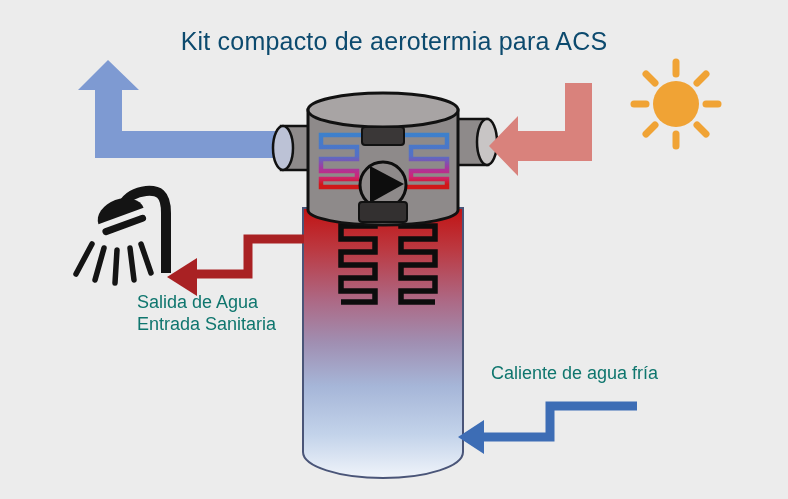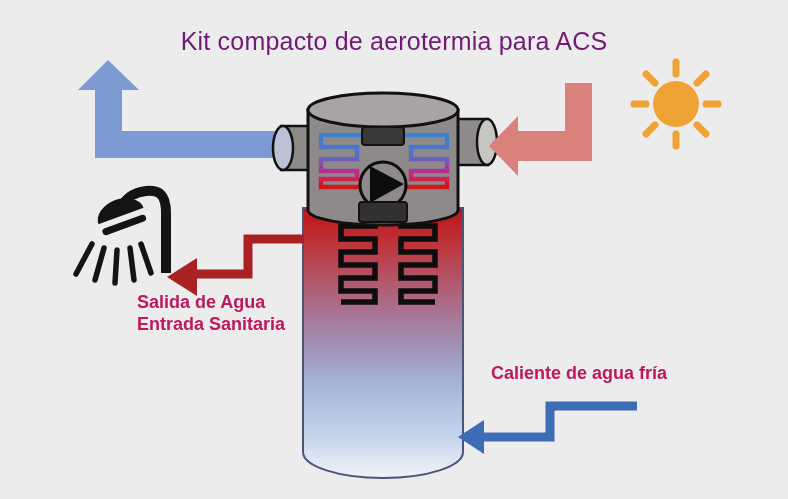--- a/index.html
+++ b/index.html
@@ -3,23 +3,23 @@
 <meta charset="utf-8">
 <style>
   html,body{margin:0;padding:0;}
   .stage{
     position:relative;width:788px;height:499px;background:#ececec;
     overflow:hidden;font-family:"Liberation Sans",sans-serif;
   }
   .stage svg{position:absolute;left:0;top:0;}
   .title{
     position:absolute;top:27px;left:0;width:100%;text-align:center;
-    font-size:25px;color:#701a75;letter-spacing:0.2px;
+    font-size:25px;color:#0c4a6e;letter-spacing:0.2px;
   }
-  .label{position:absolute;font-size:18px;color:#be185d;line-height:22px;font-weight:bold;}
+  .label{position:absolute;font-size:18px;color:#0f766e;line-height:22px;}
   .label-salida{left:137px;top:291px;}
   .label-entrada{left:491px;top:362px;}
 </style>
 </head>
 <body>
 
 <div class="stage">
 
   <svg width="788" height="499" viewBox="0 0 788 499">
     <defs>

